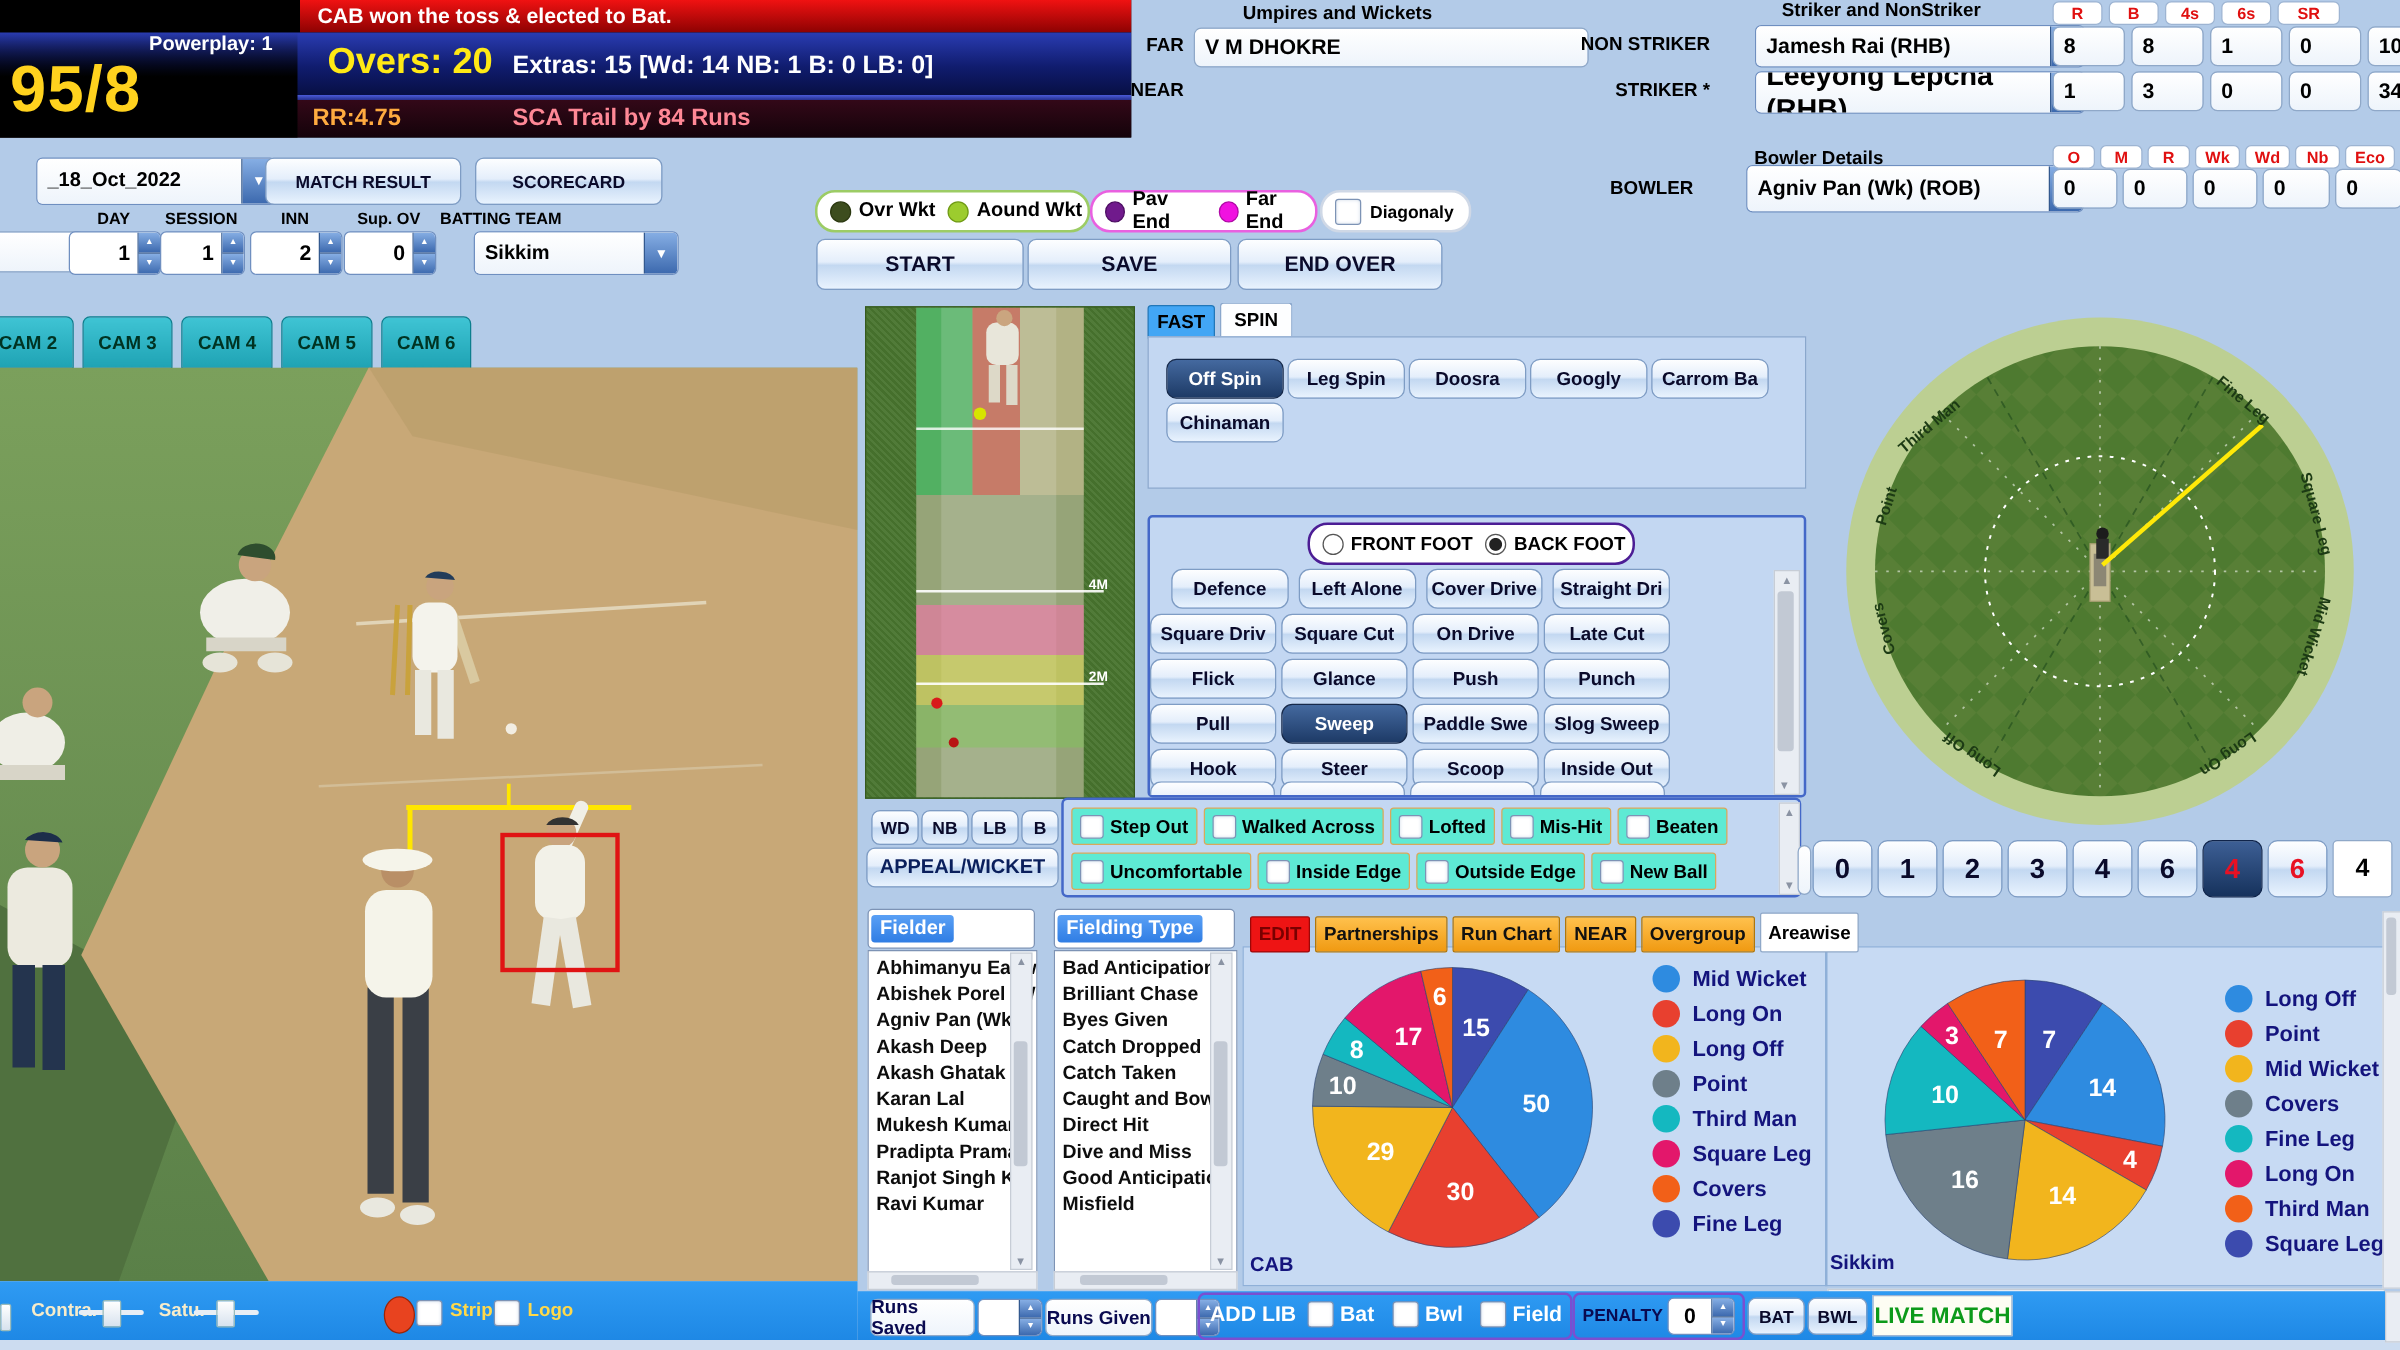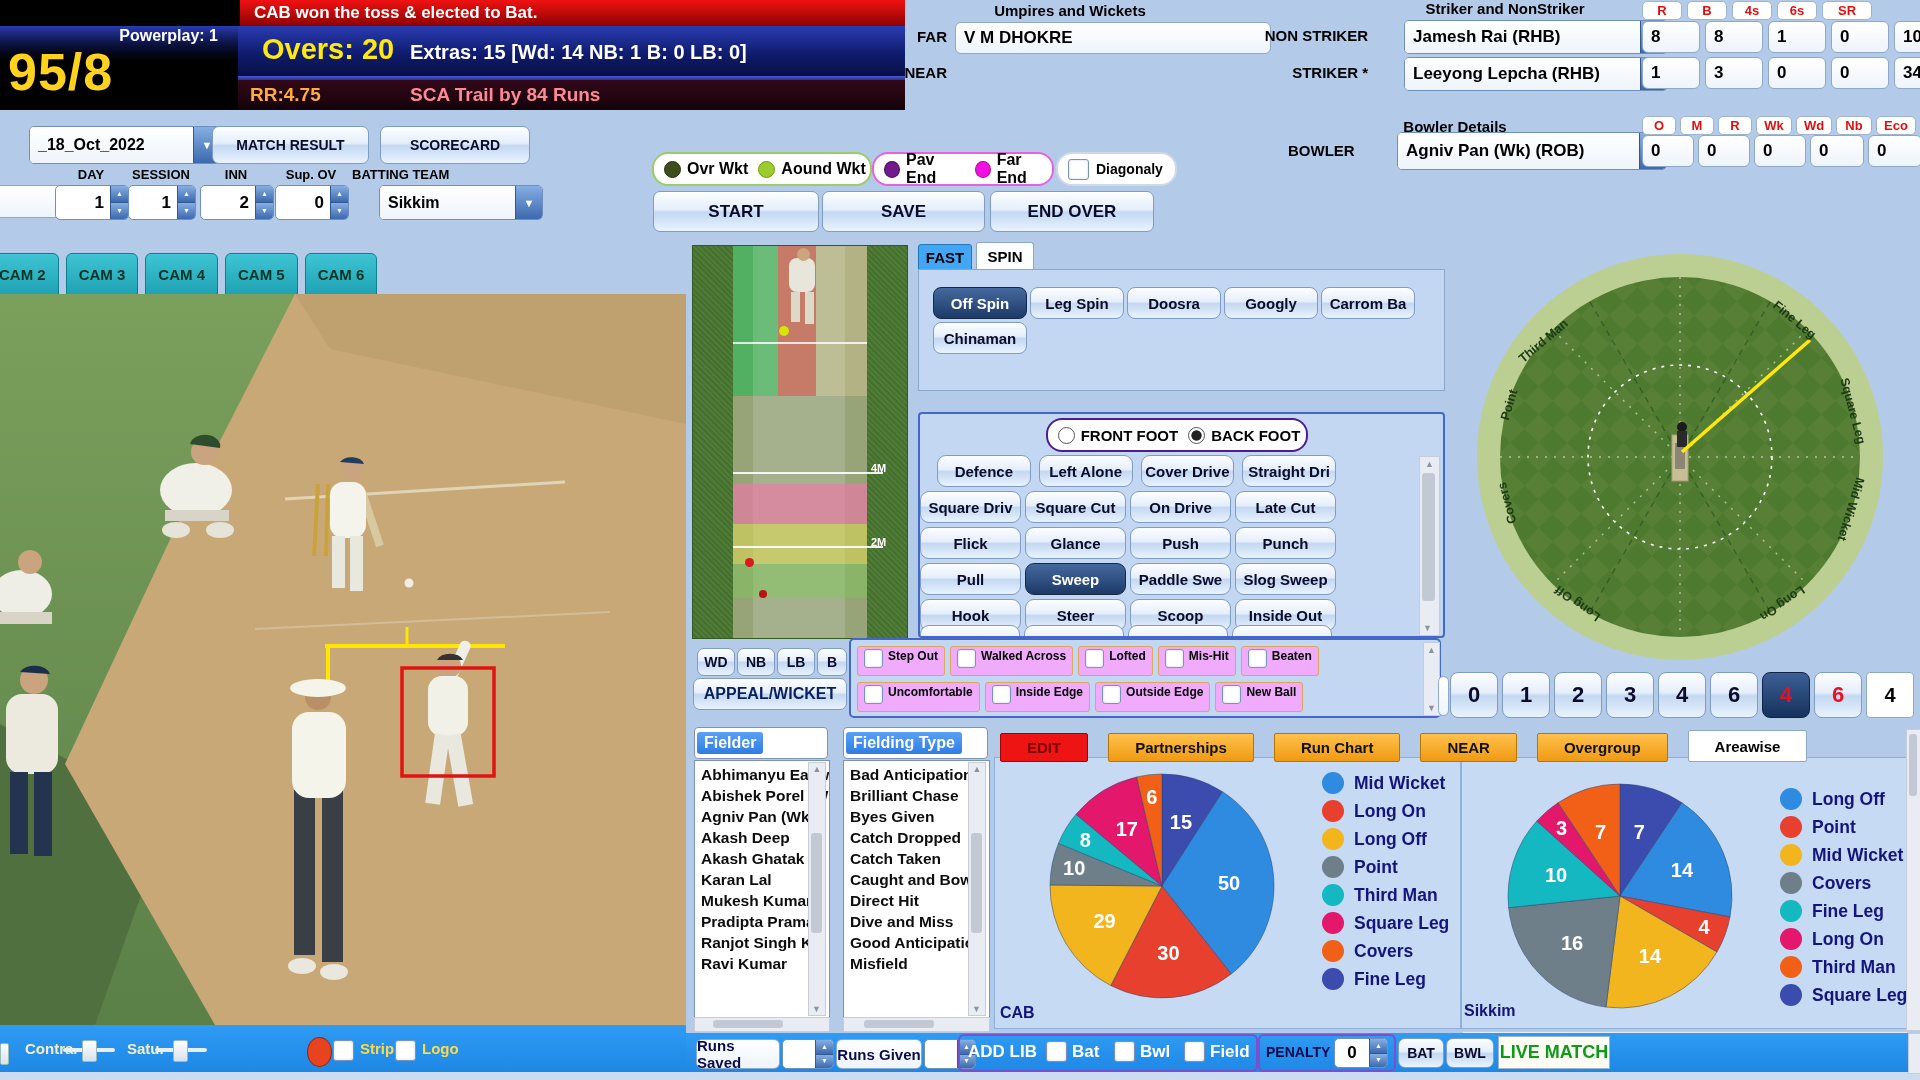--- a/index.html
+++ b/index.html
@@ -26,33 +26,33 @@
     background:linear-gradient(180deg,#86aee4,#3c69ae);}
   .spinbox .sa i+i{border-top:1px solid #33598f;}
   .cb{display:inline-block;width:19px;height:19px;background:#fff;border:1px solid #7d93b5;border-radius:3px;box-shadow:inset 0 0 3px #cfd9e8;}
   .pill{background:#fff;border-radius:16px;display:flex;align-items:center;font-weight:bold;}
   .rdot{display:inline-block;width:15px;height:15px;border-radius:50%;margin:0 6px 0 10px;border:1px solid #666;}
   .cam-tab{height:40px;padding:0 12px;margin-right:7px;display:flex;align-items:center;justify-content:center;
     background:linear-gradient(180deg,#3fc4d4,#1fa3b4);border:1px solid #0d7f8e;border-radius:6px 6px 0 0;font-size:15px;color:#032;}
   .btn-row{display:flex;gap:3px;margin-bottom:3px;}
   .btn.sm{width:92px;height:30px;font-size:15px;border-radius:8px;}
   .btn.shot{width:99px;height:30px;font-size:15px;border-radius:9px;}
-  .flag{display:flex;align-items:flex-start;gap:5px;background:#f0abfc;border:1px solid #d9a85a;border-radius:3px;padding:2px 6px;height:24px;font-size:12px;}
+  .flag{display:flex;align-items:center;gap:5px;background:#5eead4;border:1px solid #d9a85a;border-radius:3px;padding:2px 6px;height:24px;font-size:15px;}
   .runbtn{width:46px;height:44px;font-size:22px;border-radius:8px;}
   .runbtn.seln{background:linear-gradient(180deg,#3d5f95,#16325c);color:#e81123;border-color:#10244a;}
   .runbtn.redtxt{color:#e81123;}
   .runbox{width:46px;height:44px;background:#fff;border:1px solid #8fa8c8;border-radius:4px;display:flex;align-items:center;justify-content:center;font-size:20px;}
   .listhdr{background:linear-gradient(180deg,#5aa0f5,#2f7de4);color:#fff;font-size:16px;padding:2px 7px;border-radius:3px;}
   .listbox{background:#fff;border:1px solid #7d93b5;overflow:hidden;}
   .listbox .li{font-size:15.5px;color:#0d0d0d;padding:1.5px 6px;white-space:nowrap;}
   .vscroll{position:absolute;background:#e9edf3;border:1px solid #c7cdd6;}
   .vthumb{position:absolute;background:#c2c9d4;border-radius:3px;}
   .sarrow{color:#8a93a3;font-size:9px;line-height:10px;text-align:center;display:block;}
-  .atab{height:27px;padding:0 26px;display:flex;align-items:center;font-size:15px;border:1px solid #b27708;
-    background:linear-gradient(180deg,#ffc14d,#f09a12);color:#111;margin-right:20px;border-radius:2px;}
+  .atab{height:27px;padding:0 6px;display:flex;align-items:center;font-size:15px;border:1px solid #b27708;
+    background:linear-gradient(180deg,#ffc14d,#f09a12);color:#111;margin-right:4px;border-radius:2px;}
   .atab.red{background:#ee1414;color:#7a0000;border-color:#9d0707;}
   .atab.active{background:#fff;color:#000;border-color:#8fa8c8;height:30px;}
   .leg-item{display:flex;align-items:center;margin-bottom:6px;}
   .leg-dot{width:22px;height:22px;border-radius:50%;margin-right:10px;flex:none;}
   .leg-txt{font-size:17.5px;color:#14147d;white-space:nowrap;}
   .pie-val{fill:#fff;font:bold 20px "Liberation Sans",sans-serif;text-anchor:middle;}
   .wlab{fill:#1c3a14;font:bold 12.5px "Liberation Sans",sans-serif;text-anchor:middle;}
   .bluebar{background:linear-gradient(180deg,#2f9bf3,#1e88e5);}
   .bb-txt{color:#fff;font-size:17px;}
   .yellow-txt{color:#ffd94a;font-size:15px;}
@@ -89,21 +89,21 @@
   <div class="abs lbl" style="left:895px;top:64px;width:52px;text-align:right;font-size:15px;">NEAR</div>
 
   <div class="abs" style="left:1380px;top:0;width:250px;text-align:center;font-size:15px;">Striker and NonStriker</div>
   <div class="abs lbl" style="left:1258px;top:27px;width:110px;text-align:right;font-size:15px;">NON STRIKER</div>
   <div class="abs combo" style="left:1375px;top:20px;width:262px;height:32px;">
     <span class="cv" style="font-size:17px;">Jamesh Rai  (RHB)</span>
     <span class="ca">▼</span>
   </div>
   <div class="abs lbl" style="left:1278px;top:64px;width:90px;text-align:right;font-size:15px;">STRIKER *</div>
   <div class="abs combo" style="left:1375px;top:57px;width:262px;height:32px;">
-    <span class="cv" style="font-size:17px;">Leeyong Lepcha  (RHB)</span>
+    <span class="cv" style="font-size:23px;">Leeyong Lepcha  (RHB)</span>
     <span class="ca">▼</span>
   </div>
   <div class="abs" id="bat-cols" style="left:1642px;top:1px;display:flex;gap:5px;">
       <div class="redh" style="height: 17px; min-width: 30px; padding: 0px 4px;">R</div>
       <div class="redh" style="height: 17px; min-width: 30px; padding: 0px 4px;">B</div>
       <div class="redh" style="height: 17px; min-width: 30px; padding: 0px 4px;">4s</div>
       <div class="redh" style="height: 17px; min-width: 30px; padding: 0px 4px;">6s</div>
       <div class="redh" style="height: 17px; min-width: 40px; padding: 0px 4px;">SR</div>
     </div>
   <div class="abs" id="ns-stats" style="left:1642px;top:21px;display:flex;gap:5px;">

